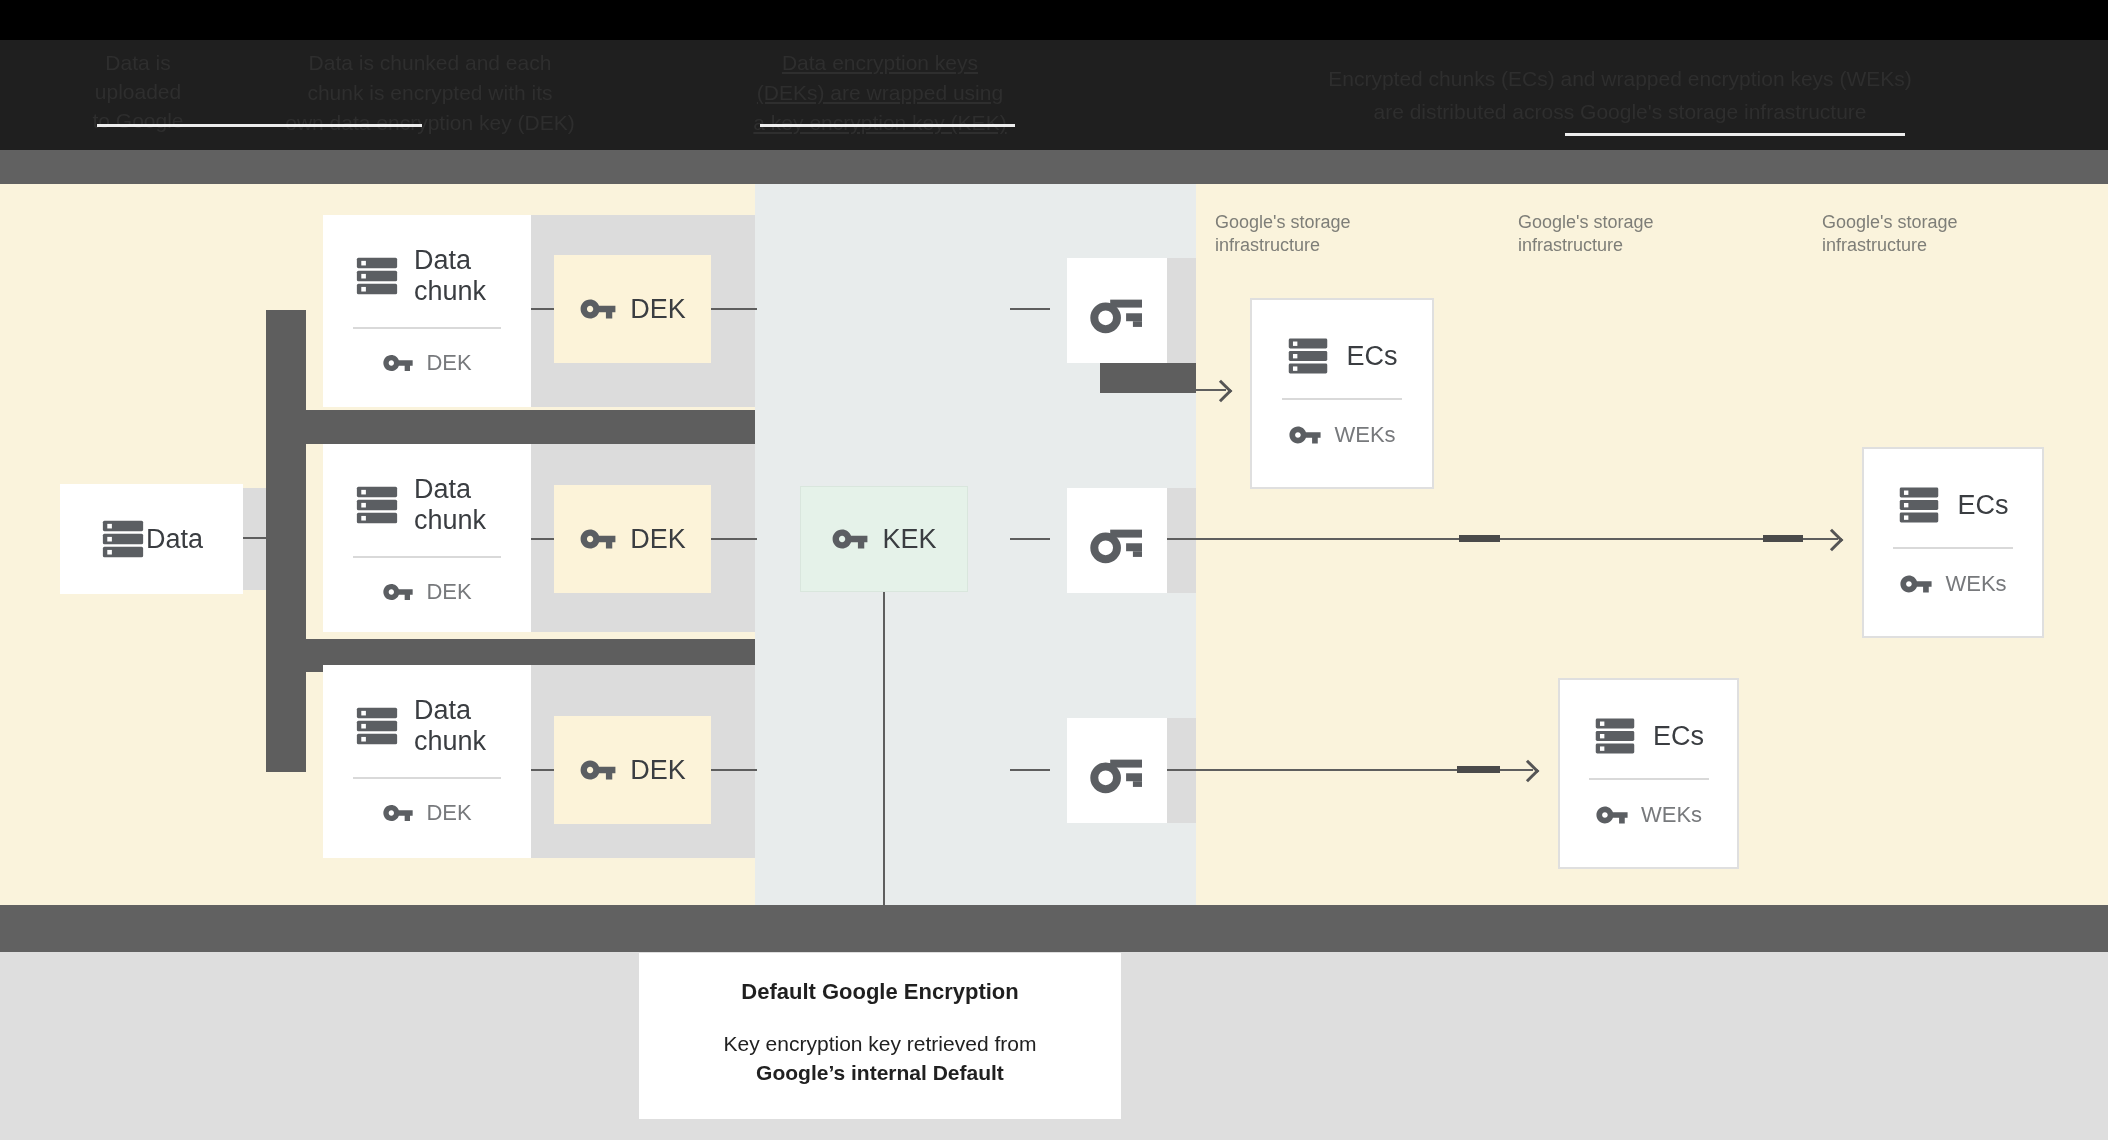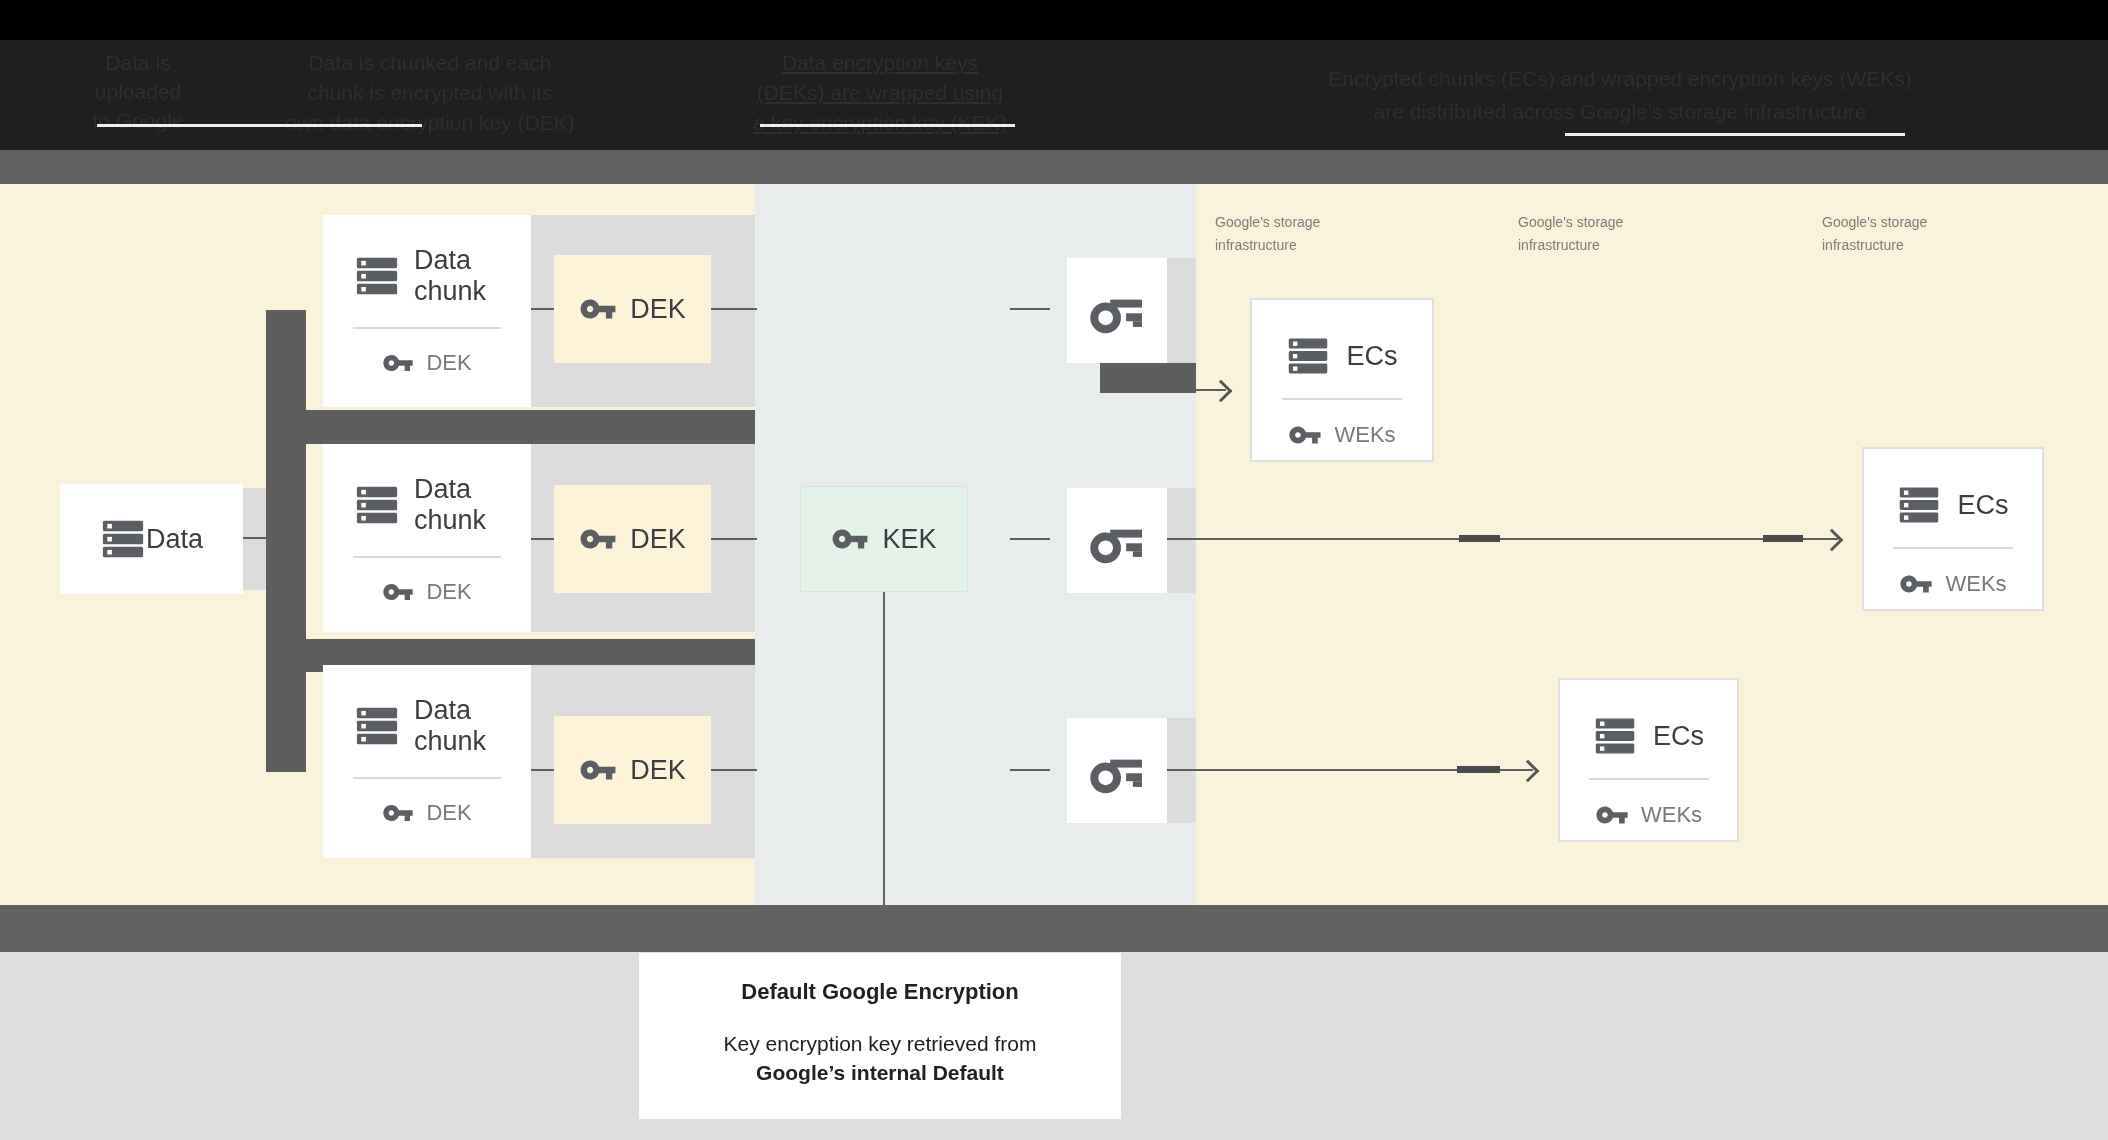--- a/index.html
+++ b/index.html
@@ -62,30 +62,30 @@
   .keyrow{display:flex;align-items:center;gap:12px;margin-top:18px;}
 
   .dekbox{left:554px;width:157px;height:108px;background:#FCF3D9;display:flex;align-items:center;justify-content:center;gap:13px;}
   .dek1{top:71px;}.dek2{top:301px;}.dek3{top:532px;}
   .kekbox{left:800px;top:302px;width:168px;height:106px;background:#E5F2E9;border:1px solid #D9E6DD;box-sizing:border-box;display:flex;align-items:center;justify-content:center;gap:13px;}
   .kek-vline{left:883px;top:408px;width:2px;height:313px;background:#5E5E5E;}
 
   .keybox{left:1050px;width:100px;height:105px;display:flex;align-items:center;justify-content:center;}
   .kb1{top:74px;}.kb2{top:304px;}.kb3{top:534px;}
 
-  .ecsbox{width:184px;height:164px;border:2px solid #DFDFDF;box-sizing:border-box;display:flex;flex-direction:column;align-items:center;}
+  .ecsbox{width:184px;height:191px;border:2px solid #DFDFDF;box-sizing:border-box;display:flex;flex-direction:column;align-items:center;}
   .ecs1{left:1233px;top:114px;}
   .ecs2{left:1845px;top:263px;width:182px;}
   .ecs3{left:1541px;top:494px;width:181px;}
   .ecs-title{display:flex;align-items:center;gap:16px;margin-top:34px;}
   .ecs .divider{width:120px;}
 
   .biglabel{font-size:27px;color:#3A3D41;}
   .smalllabel{font-size:22px;color:#77797C;}
-  .storage-label{width:180px;font-size:14px;line-height:23px;color:#7E7E78;top:27px;}
+  .storage-label{width:180px;font-size:18px;line-height:23px;color:#7E7E78;top:27px;}
   .sl1{left:1215px;}.sl2{left:1518px;}.sl3{left:1822px;}
 
   
   .caption{left:639px;top:953px;width:482px;height:166px;background:#fff;text-align:center;}
   .cap-title{margin-top:26px;font-size:22px;font-weight:bold;color:#1F1F1F;}
   .cap-body{margin-top:24px;font-size:21px;line-height:29px;color:#212121;}
   .cap-bold{font-weight:bold;}
 
   svg{display:block;}
 </style>

